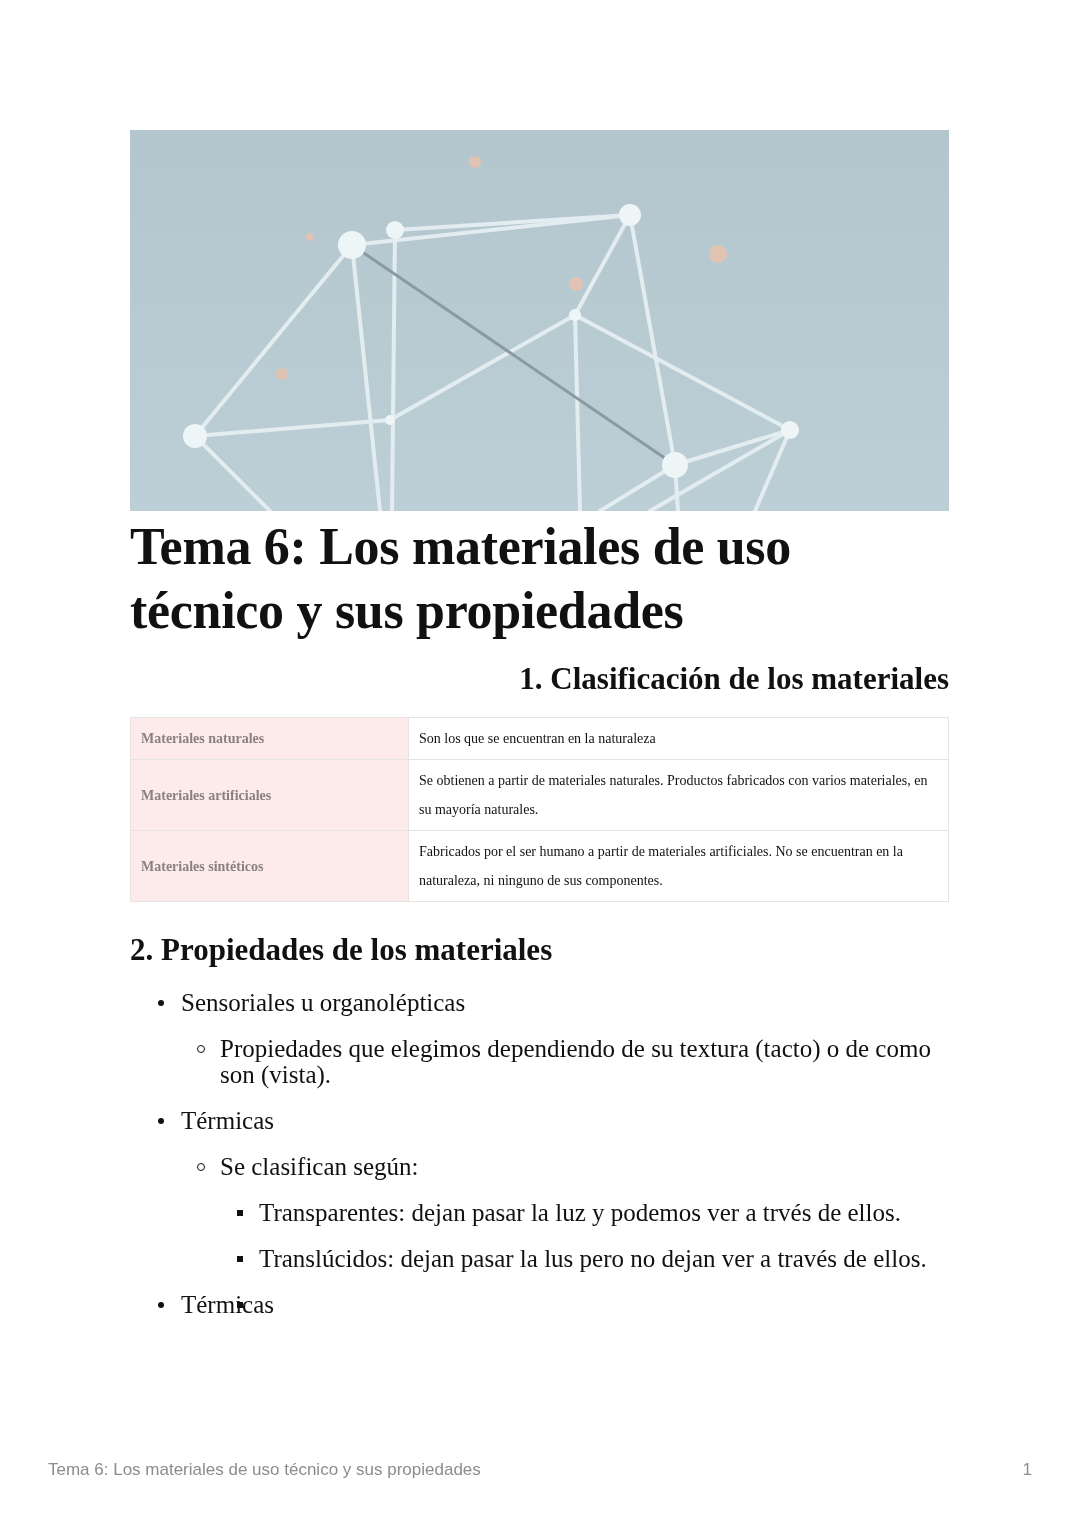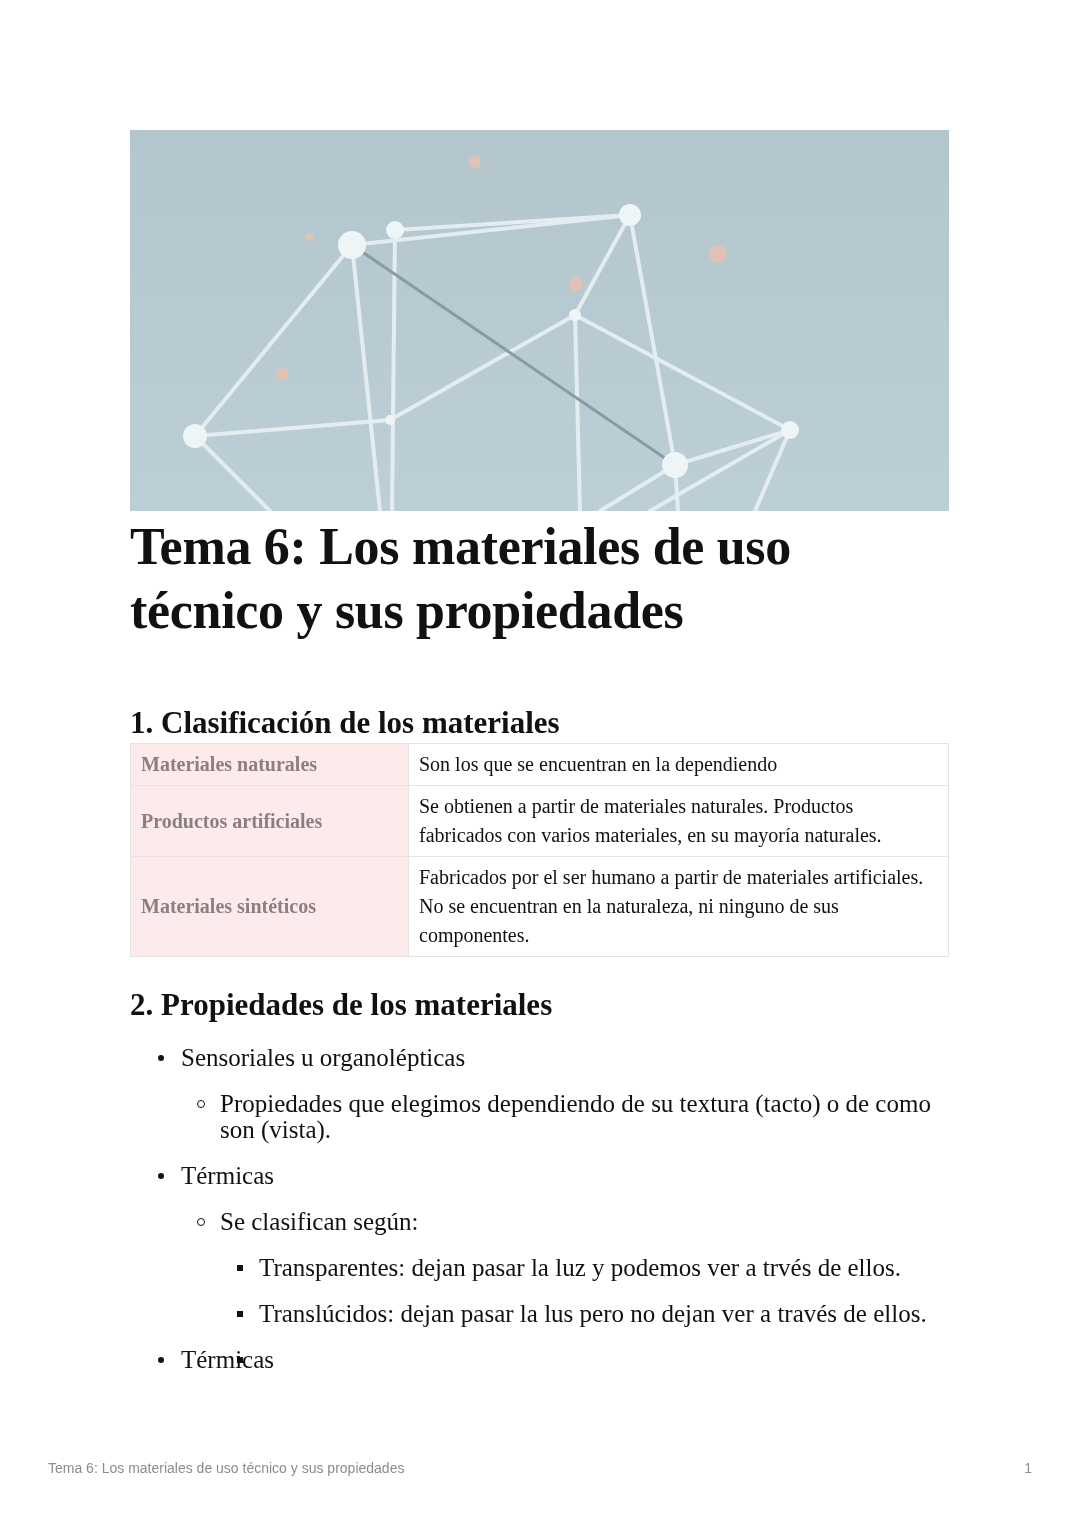--- a/index.html
+++ b/index.html
@@ -6,37 +6,37 @@
     body { width: 1080px; height: 1527px; position: relative; overflow: hidden;
            font-family: "Liberation Serif", serif; color: #111; }
     .page { position: absolute; left: 130px; top: 130px; width: 819px; }
     .cover { width: 819px; height: 381px; position: relative; overflow: hidden;
              background: linear-gradient(180deg, #b3c5cd 0%, #bccfd7 100%); }
     .cover svg { position: absolute; left: 0; top: 0; }
     h1 { font-family: "Liberation Serif", serif; font-weight: 700; font-size: 52px;
          line-height: 64px; margin: 4px 0 0 0; letter-spacing: -0.3px; }
     h2 { font-family: "Liberation Serif", serif; font-weight: 700; font-size: 31px;
          line-height: 40px; margin: 0; }
-    .h2a { margin-top: 60px; }
-    table { border-collapse: collapse; width: 819px; font-size: 20px; }
+    .h2a { margin-top: 16px; text-align: right; }
+    table { border-collapse: collapse; width: 819px; margin-top: 18px; font-size: 14px; }
     td { border: 1px solid #e6e3e3; padding: 6px 10px; line-height: 29px; vertical-align: middle; }
     td.key { width: 257px; background: #fdebec; color: #8a8080; font-weight: 700; }
     td.val { color: #111; }
     .h2b { margin-top: 28px; }
     ul { margin: 12px; padding: 0; list-style: none; font-size: 25px; }
     li { position: relative; line-height: 26px; }
     .l1 { padding-left: 39px; margin-top: 20px; }
     .l2 { padding-left: 78px; margin-top: 20px; }
     .l3 { padding-left: 117px; margin-top: 20px; }
     .bullet { position: absolute; top: 0; }
     .b1 { left: 16px; width: 6px; height: 6px; border-radius: 50%; background: #111; top: 10px; }
     .b2 { left: 55px; width: 6px; height: 6px; border-radius: 50%; border: 1.5px solid #111; top: 9px; }
     .b3 { left: 95px; width: 6px; height: 6px; background: #111; top: 10px; }
     .footer { position: absolute; top: 1460px; left: 48px; right: 48px; font-family: "Liberation Sans", sans-serif;
-              font-size: 14px; color: #8c8c8c; display: flex; justify-content: space-between; }
+              font-size: 17px; color: #8c8c8c; display: flex; justify-content: space-between; }
   </style>
 </head>
 <body>
 
 <div class="page">
   <div class="cover">
     <svg width="819" height="381" viewBox="0 0 819 381">
       <g stroke="#e8f1f4" stroke-width="4" fill="none" stroke-linecap="round" opacity="0.9">
         <line x1="222" y1="115" x2="500" y2="85"></line>
         <line x1="265" y1="100" x2="500" y2="85"></line>
@@ -81,24 +81,24 @@
     <span>Tema 6: Los materiales de uso</span><br>
     <span>técnico y sus propiedades</span>
   </h1>
 
   <h2 class="h2a">1. Clasificación de los materiales</h2>
 
   <table>
     <tbody>
         <tr>
       <td class="key">Materiales naturales</td>
-      <td class="val">Son los que se encuentran en la dependiendo</td>
+      <td class="val">Son los que se encuentran en la naturaleza</td>
     </tr>
     <tr>
-      <td class="key">Productos artificiales</td>
+      <td class="key">Materiales artificiales</td>
       <td class="val">Se obtienen a partir de materiales naturales. Productos fabricados con varios materiales, en su mayoría naturales.</td>
     </tr>
     <tr>
       <td class="key">Materiales sintéticos</td>
       <td class="val">Fabricados por el ser humano a partir de materiales artificiales. No se encuentran en la naturaleza, ni ninguno de sus componentes.</td>
     </tr>
   </tbody>
     </table>
 
   <h2 class="h2b">2. Propiedades de los materiales</h2>

